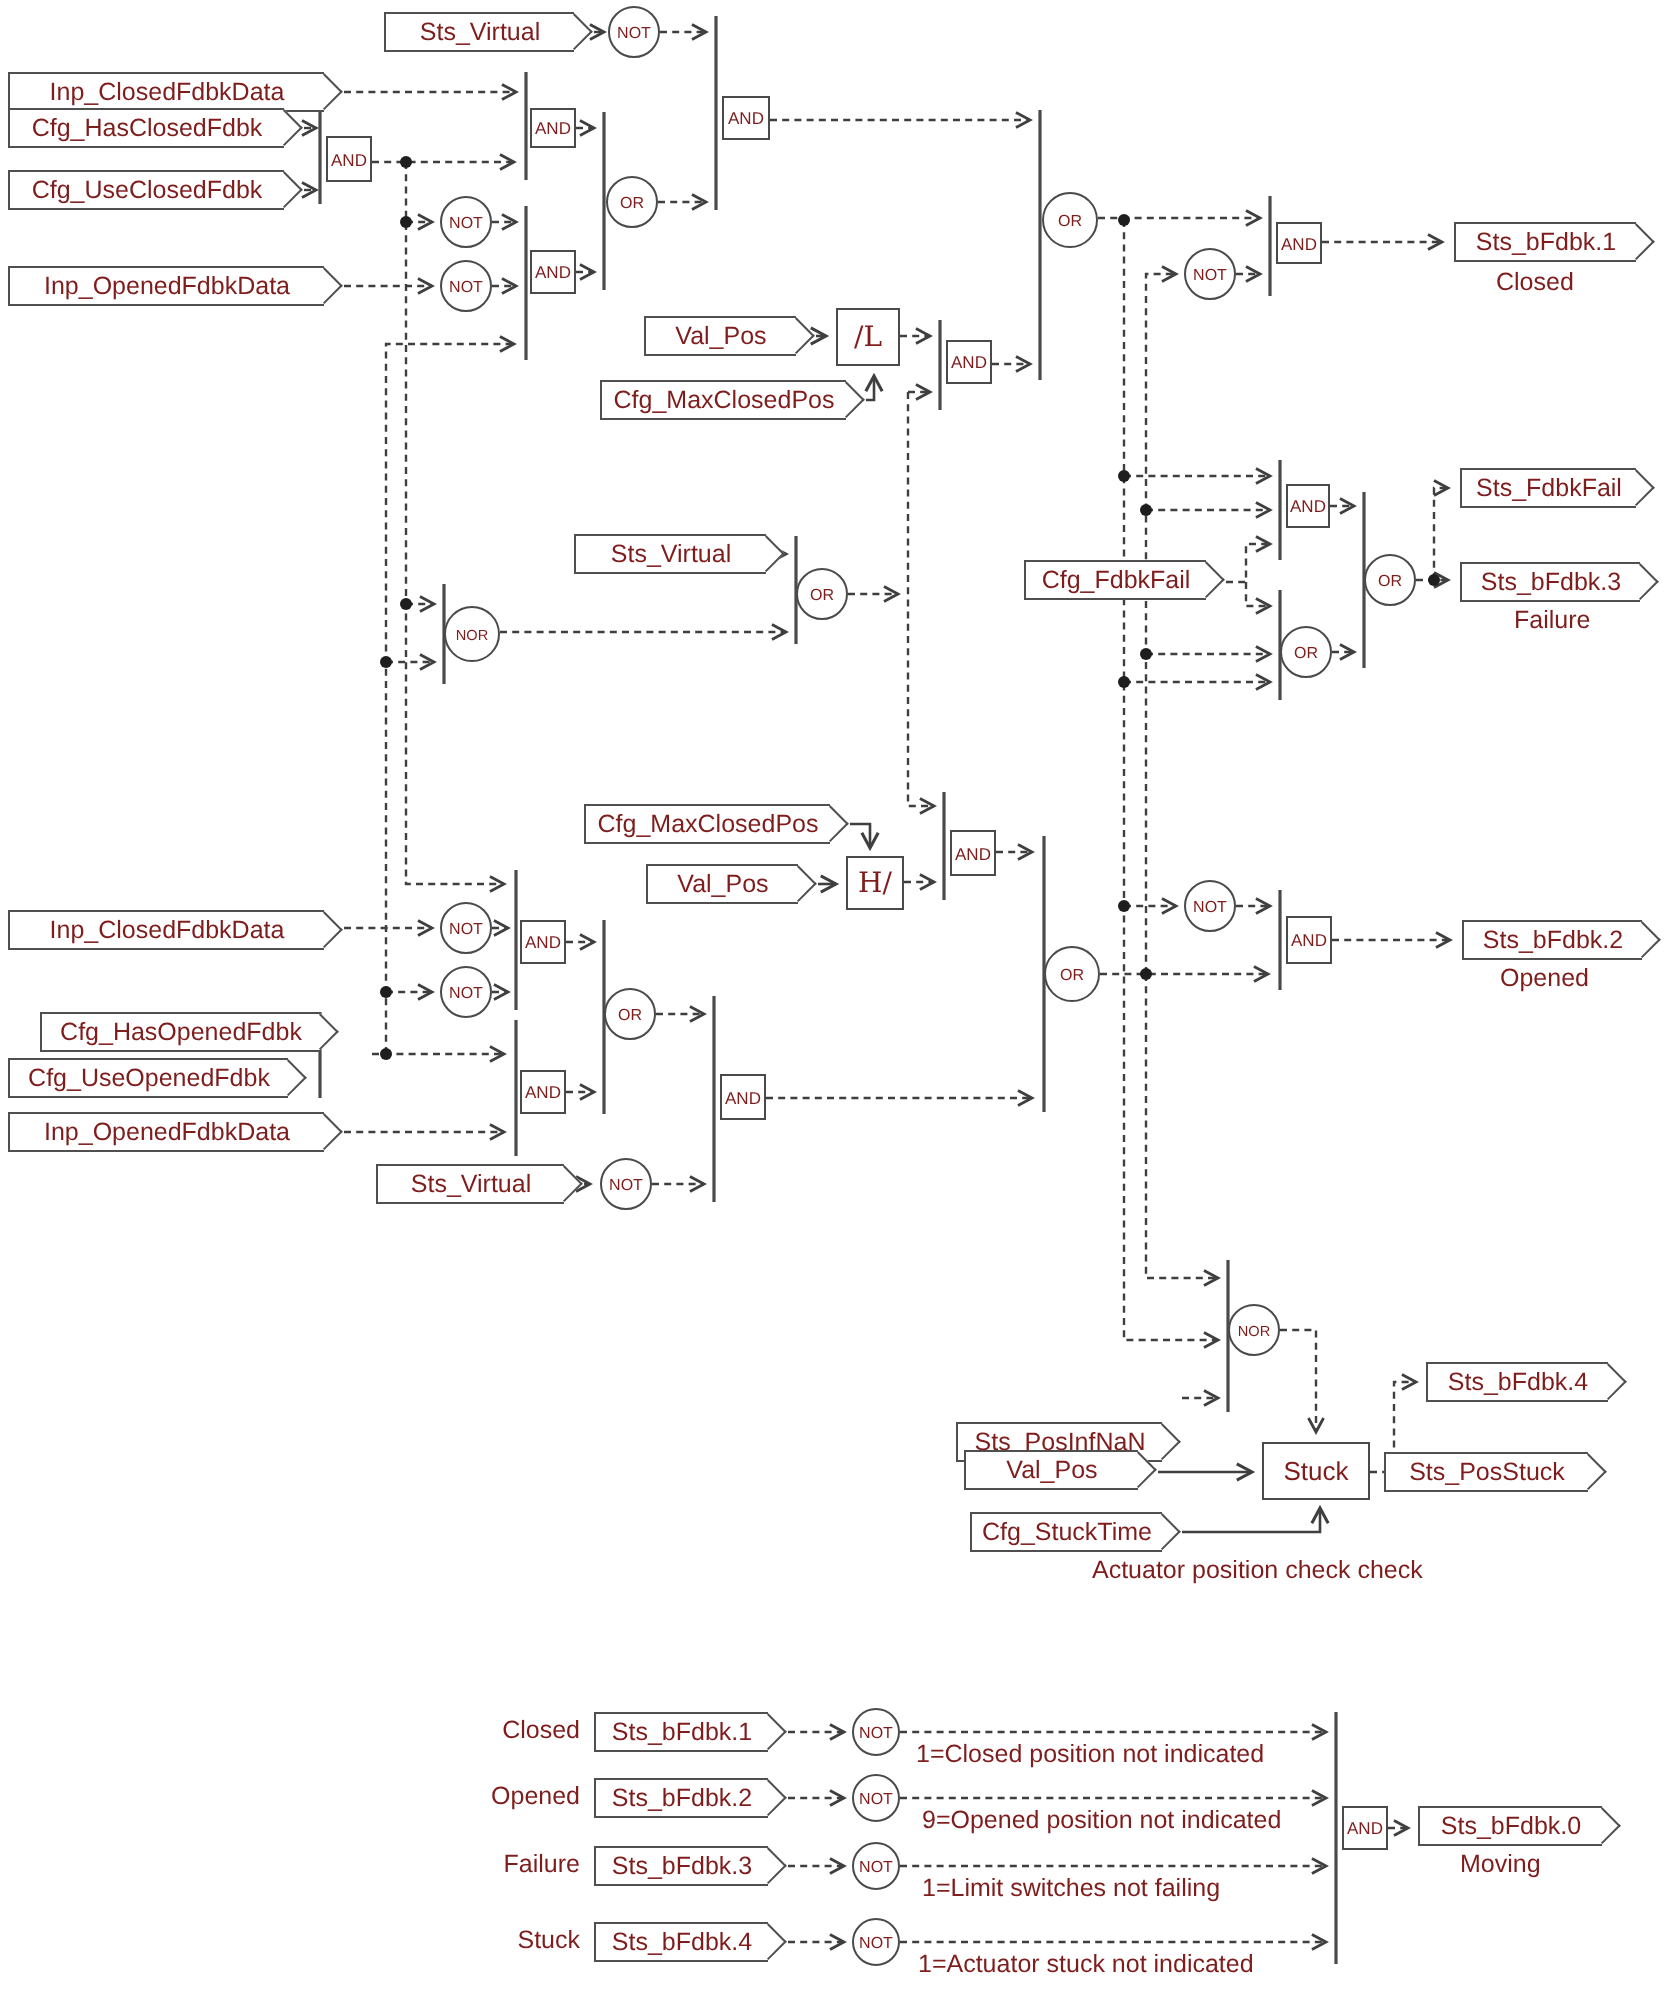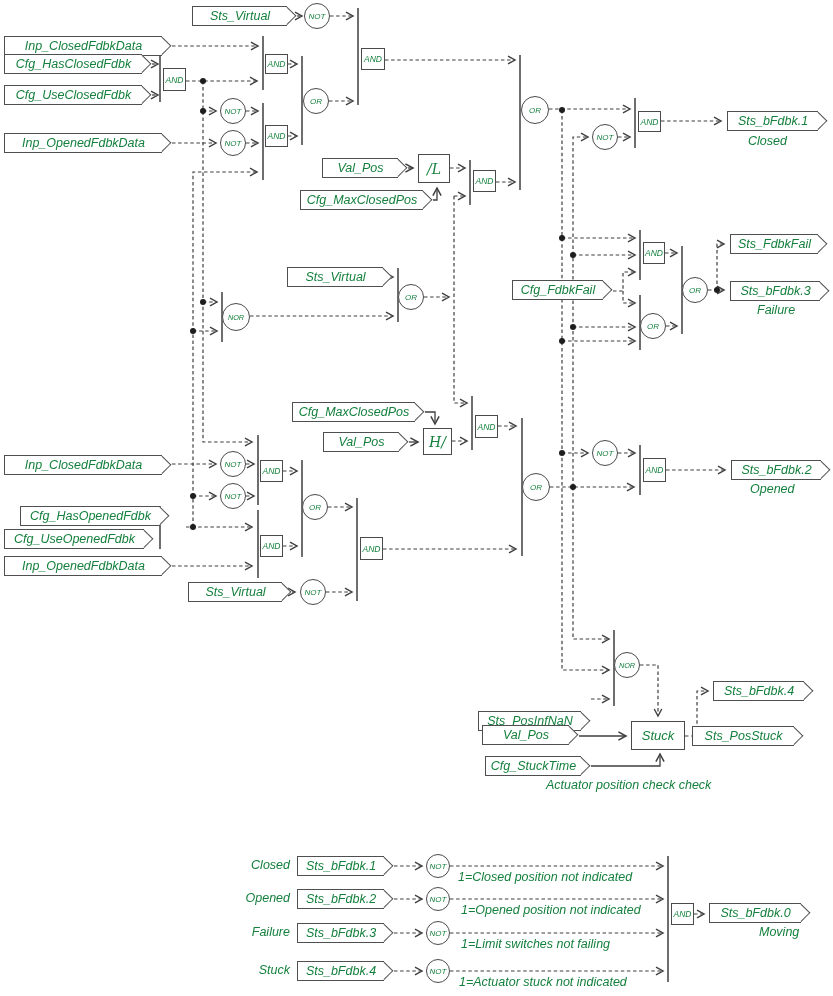--- a/index.html
+++ b/index.html
@@ -1,17 +1,17 @@
 <!DOCTYPE html>
 <html><head>
 <meta charset="utf-8">
 <style>
   html,body{margin:0;padding:0;background:#fff;}
   #canvas{position:relative;width:833px;height:996px;background:#fff;overflow:hidden;
-          font-family:"Liberation Sans",sans-serif;color:#15803d;font-style:italic;}
+          font-family:"Liberation Sans",sans-serif;color:#7f1d1d;}
   svg.wires{position:absolute;left:0;top:0;z-index:1;}
   .bar{stroke:#4a4a4a;stroke-width:1.6;fill:none;}
   .w{stroke:#3f3f3f;stroke-width:1.2;fill:none;stroke-dasharray:3.5,2.6;}
   .s{stroke:#3f3f3f;stroke-width:1.3;fill:none;}
   .dot{fill:#1e1e1e;stroke:none;}
   .ah{fill:none;stroke:#3f3f3f;stroke-width:1.3;}
   
   .tag{position:absolute;z-index:3;height:20px;background:#fff;border:1.5px solid #4f4f4f;border-right:none;
        box-sizing:border-box;display:flex;align-items:center;justify-content:center;
        font-size:12.5px;white-space:nowrap;}
@@ -293,26 +293,26 @@
 <div class="gate circle nor" style="left:222px;top:303px;width:28px;height:28px">NOR</div>
 <div class="gate circle nor" style="left:614px;top:652px;width:26px;height:26px">NOR</div>
 
 <div class="blk serif" style="left:418px;top:154px;width:32px;height:29px">/L</div>
 <div class="blk serif" style="left:423px;top:428px;width:29px;height:27px">H/</div>
 <div class="blk" style="left:631px;top:721px;width:54px;height:29px">Stuck</div>
 
 <div class="lbl" style="left:748px;top:134px">Closed</div>
 <div class="lbl" style="left:757px;top:303px">Failure</div>
 <div class="lbl" style="left:750px;top:482px">Opened</div>
-<div class="lbl" style="left:759px;top:925px">Moving</div>
+<div class="lbl" style="left:730px;top:925px">Moving</div>
 <div class="lbl" style="left:546px;top:778px">Actuator position check check</div>
 
 <div class="rlbl" style="left:230px;top:858px">Closed</div>
 <div class="rlbl" style="left:230px;top:891px">Opened</div>
 <div class="rlbl" style="left:230px;top:925px">Failure</div>
 <div class="rlbl" style="left:230px;top:963px">Stuck</div>
 
 <div class="lbl" style="left:458px;top:870px">1=Closed position not indicated</div>
-<div class="lbl" style="left:461px;top:903px">1=Opened position not indicated</div>
+<div class="lbl" style="left:461px;top:903px">9=Opened position not indicated</div>
 <div class="lbl" style="left:461px;top:937px">1=Limit switches not failing</div>
 <div class="lbl" style="left:459px;top:975px">1=Actuator stuck not indicated</div>
 
 </div>
 
 </body></html>

